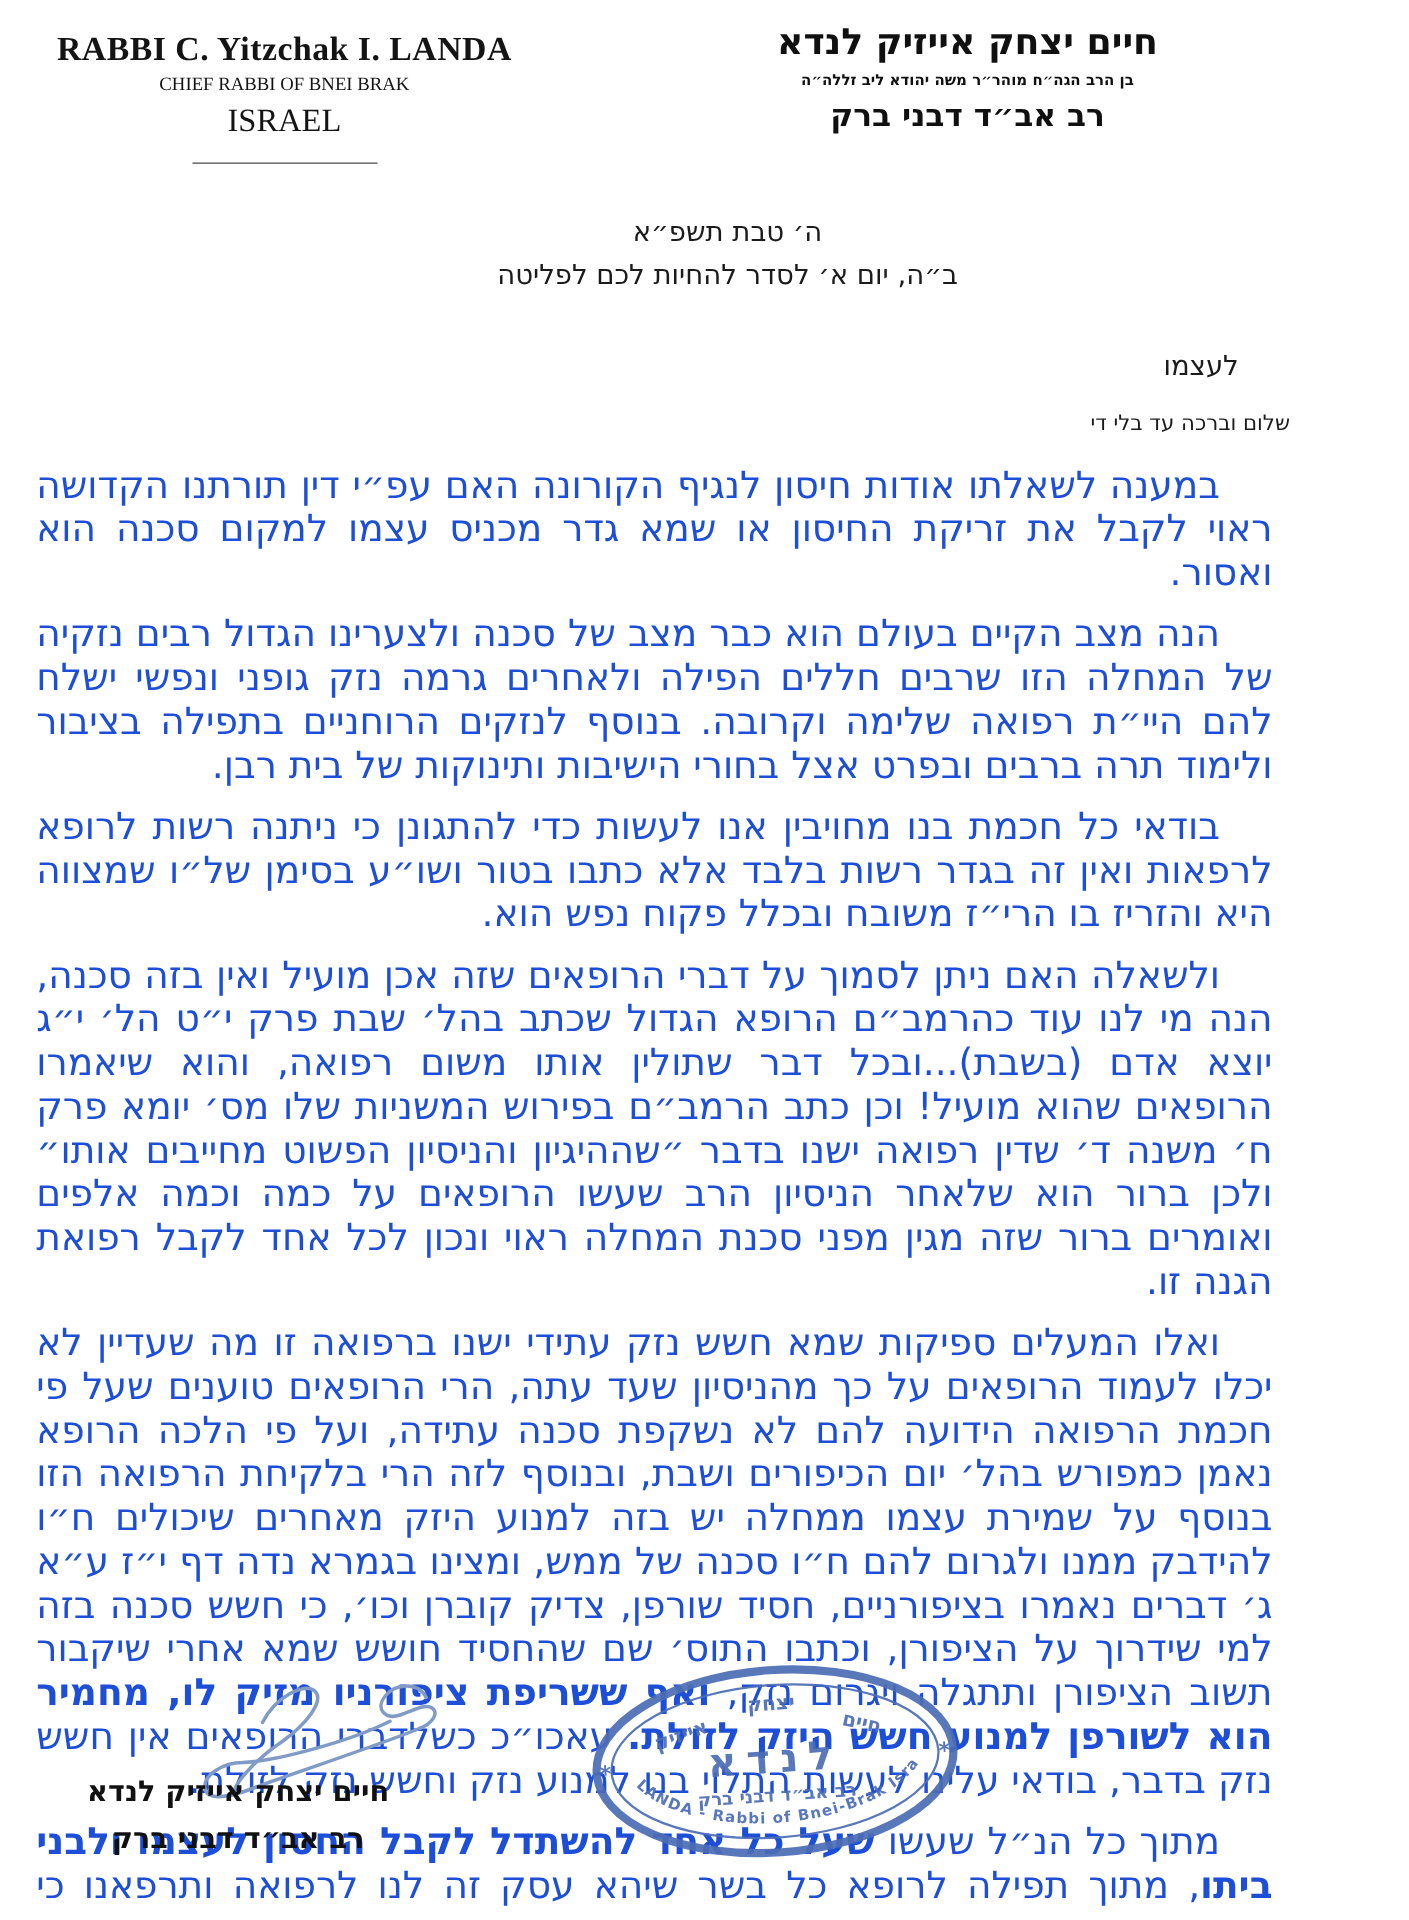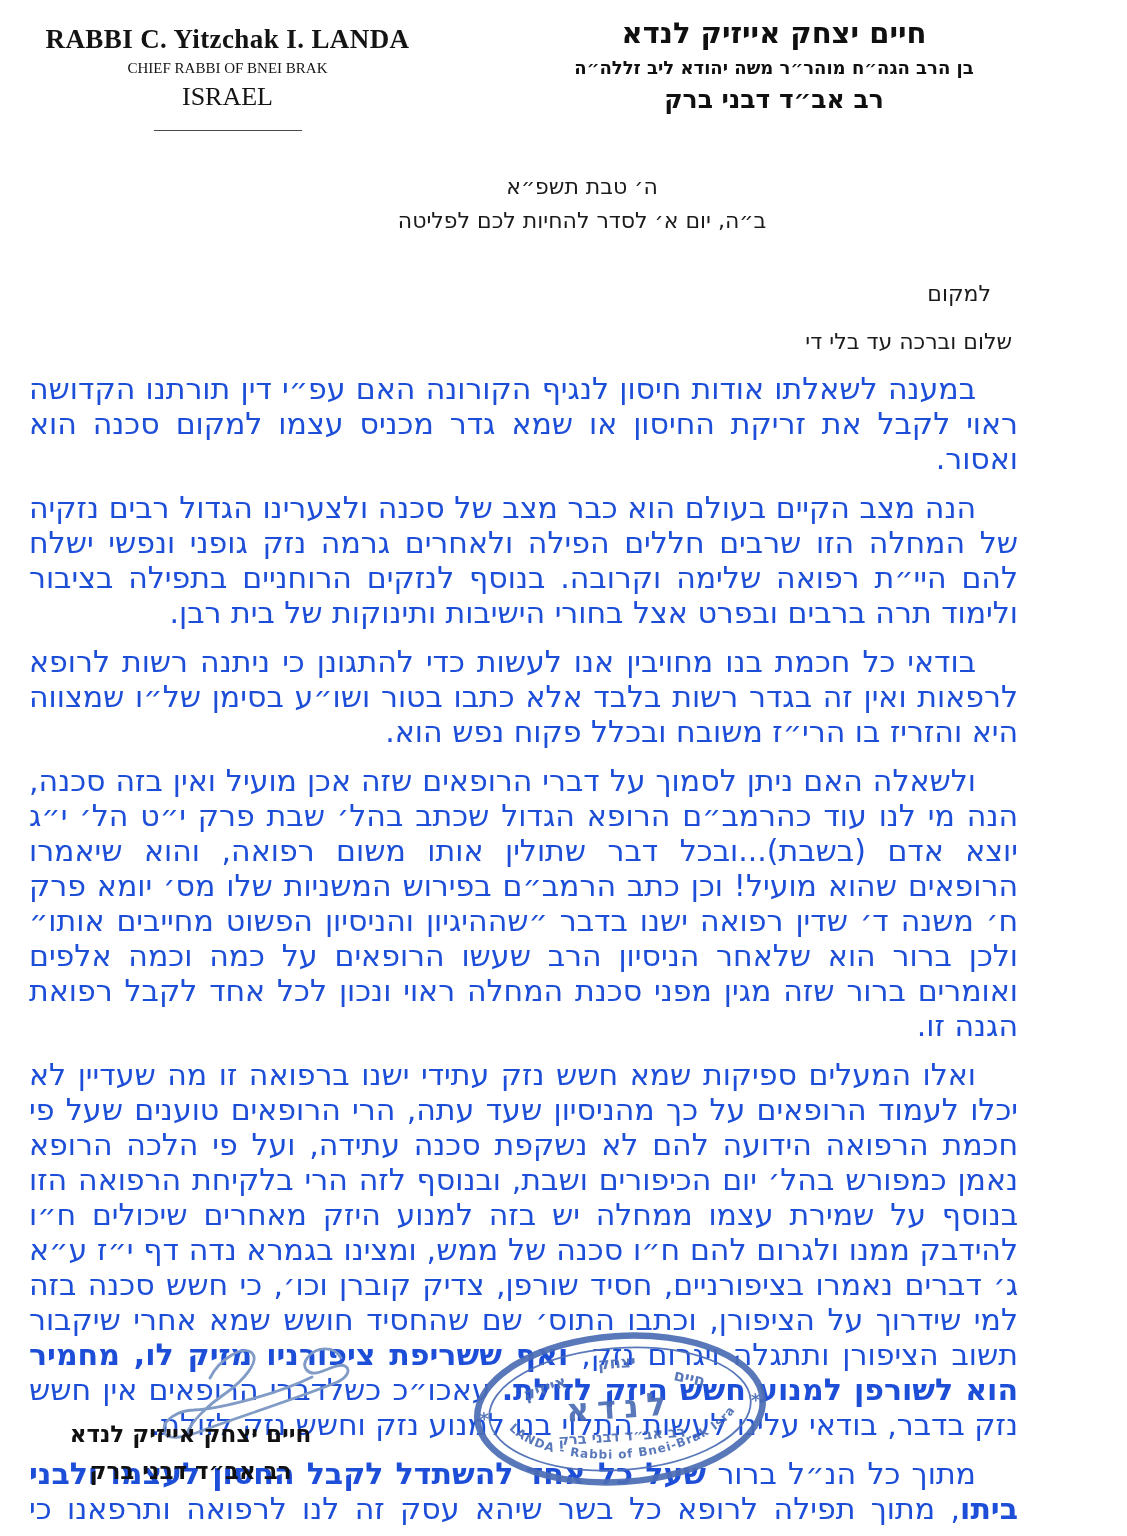--- a/index.html
+++ b/index.html
@@ -10,27 +10,27 @@
   
   .hdr-en{position:absolute;top:24px;left:40px;width:375px;text-align:center;
           font-family:"Liberation Serif",serif;color:#141414;}
   .hdr-en .l1{font-size:27px;font-weight:bold;letter-spacing:.4px;}
   .hdr-en .l2{font-size:15px;margin-top:5px;}
   .hdr-en .l3{font-size:26px;margin-top:5px;}
   .hdr-en .rule{width:148px;border-top:1.6px solid #4a4a4a;margin:18px auto 0;}
   .hdr-he{position:absolute;top:16px;right:38px;width:470px;text-align:center;
           direction:rtl;font-weight:bold;color:#101010;}
   .hdr-he .l1{font-size:29px;}
-  .hdr-he .l2{font-size:18px;margin-top:7px;}
+  .hdr-he .l2{font-size:12px;margin-top:7px;}
   .hdr-he .l3{font-size:25px;margin-top:7px;}
   
   .dateline{position:absolute;top:170px;left:300px;width:564px;text-align:center;
             direction:rtl;font-size:22px;line-height:34px;}
   .to-line{position:absolute;top:281px;right:56px;font-size:22px;direction:rtl;}
-  .greeting{position:absolute;top:329px;right:35px;font-size:22px;direction:rtl;}
+  .greeting{position:absolute;top:329px;right:15px;font-size:17px;direction:rtl;}
   
   .body-text{position:absolute;top:371px;right:29px;left:29px;direction:rtl;
              text-align:justify;font-size:30px;line-height:35px;color:#1d4ed8;}
   .body-text p{margin:0 0 14px;text-indent:42px;}
   .b{font-weight:bold;}
   
   .sig-scrawl{position:absolute;left:158px;top:1336px;}
   .sig-name{position:absolute;left:48px;top:1416px;width:285px;text-align:center;
             direction:rtl;font-weight:bold;font-size:23px;line-height:37px;color:#111;}
   
@@ -53,30 +53,30 @@
     <div class="l1">חיים יצחק אייזיק לנדא</div>
     <div class="l2">בן הרב הגה״ח מוהר״ר משה יהודא ליב זללה״ה</div>
     <div class="l3">רב אב״ד דבני ברק</div>
   </div>
 
   <div class="dateline">
     <div>ה׳ טבת תשפ״א</div>
     <div>ב״ה, יום א׳ לסדר להחיות לכם לפליטה</div>
   </div>
 
-  <div class="to-line">למקום</div>
+  <div class="to-line">לעצמו</div>
   <div class="greeting">שלום וברכה עד בלי די</div>
 
   <main class="body-text">
     <p>במענה לשאלתו אודות חיסון לנגיף הקורונה האם עפ״י דין תורתנו הקדושה ראוי לקבל את זריקת החיסון או שמא גדר מכניס עצמו למקום סכנה הוא ואסור.</p>
     <p>הנה מצב הקיים בעולם הוא כבר מצב של סכנה ולצערינו הגדול רבים נזקיה של המחלה הזו שרבים חללים הפילה ולאחרים גרמה נזק גופני ונפשי ישלח להם היי״ת רפואה שלימה וקרובה. בנוסף לנזקים הרוחניים בתפילה בציבור ולימוד תרה ברבים ובפרט אצל בחורי הישיבות ותינוקות של בית רבן.</p>
     <p>בודאי כל חכמת בנו מחויבין אנו לעשות כדי להתגונן כי ניתנה רשות לרופא לרפאות ואין זה בגדר רשות בלבד אלא כתבו בטור ושו״ע בסימן של״ו שמצווה היא והזריז בו הרי״ז משובח ובכלל פקוח נפש הוא.</p>
     <p>ולשאלה האם ניתן לסמוך על דברי הרופאים שזה אכן מועיל ואין בזה סכנה, הנה מי לנו עוד כהרמב״ם הרופא הגדול שכתב בהל׳ שבת פרק י״ט הל׳ י״ג יוצא אדם (בשבת)...ובכל דבר שתולין אותו משום רפואה, והוא שיאמרו הרופאים שהוא מועיל! וכן כתב הרמב״ם בפירוש המשניות שלו מס׳ יומא פרק ח׳ משנה ד׳ שדין רפואה ישנו בדבר ״שההיגיון והניסיון הפשוט מחייבים אותו״ ולכן ברור הוא שלאחר הניסיון הרב שעשו הרופאים על כמה וכמה אלפים ואומרים ברור שזה מגין מפני סכנת המחלה ראוי ונכון לכל אחד לקבל רפואת הגנה זו.</p>
     <p><span>ואלו המעלים ספיקות שמא חשש נזק עתידי ישנו ברפואה זו מה שעדיין לא יכלו לעמוד הרופאים על כך מהניסיון שעד עתה, הרי הרופאים טוענים שעל פי חכמת הרפואה הידועה להם לא נשקפת סכנה עתידה, ועל פי הלכה הרופא נאמן כמפורש בהל׳ יום הכיפורים ושבת, ובנוסף לזה הרי בלקיחת הרפואה הזו בנוסף על שמירת עצמו ממחלה יש בזה למנוע היזק מאחרים שיכולים ח״ו להידבק ממנו ולגרום להם ח״ו סכנה של ממש, ומצינו בגמרא נדה דף י״ז ע״א ג׳ דברים נאמרו בציפורניים, חסיד שורפן, צדיק קוברן וכו׳, כי חשש סכנה בזה למי שידרוך על הציפורן, וכתבו התוס׳ שם שהחסיד חושש שמא אחרי שיקבור תשוב הציפורן ותתגלה ויגרום נזק, </span><span class="b">ואף ששריפת ציפורניו מזיק לו, מחמיר הוא לשורפן למנוע חשש היזק לזולת.</span><span> עאכו״כ כשלדברי הרופאים אין חשש נזק בדבר, בודאי עלינו לעשות התלוי בנו למנוע נזק וחשש נזק לזולת.</span></p>
-    <p><span>מתוך כל הנ״ל ברור </span><span class="b">שעל כל אחד להשתדל לקבל החסון לעצמו ולבני ביתו</span><span>, מתוך תפילה לרופא כל בשר שיהא עסק זה לנו לרפואה ותרפאנו כי רופא נאמן אתה ורפואתך אמת.</span></p>
+    <p><span>מתוך כל הנ״ל שעשו </span><span class="b">שעל כל אחד להשתדל לקבל החסון לעצמו ולבני ביתו</span><span>, מתוך תפילה לרופא כל בשר שיהא עסק זה לנו לרפואה ותרפאנו כי רופא נאמן אתה ורפואתך אמת.</span></p>
   </main>
 
   <svg class="sig-scrawl" width="200" height="108" viewBox="0 0 200 108">
     <path fill="none" stroke="#809bc6" stroke-width="2.8" stroke-linecap="round" d="M 183,22 C 176,9 158,11 150,21 C 142,31 150,40 162,36 C 172,33 181,27 187,30
              C 194,34 188,43 177,47 C 140,62 72,84 46,94 C 26,102 8,105 6,95
              C 4,84 21,74 36,74 C 63,73 122,57 154,41
              M 52,42 C 62,22 86,9 94,17 C 102,25 86,44 68,57 C 50,69 33,86 29,97"></path>
   </svg>
 
   <div class="sig-name">

